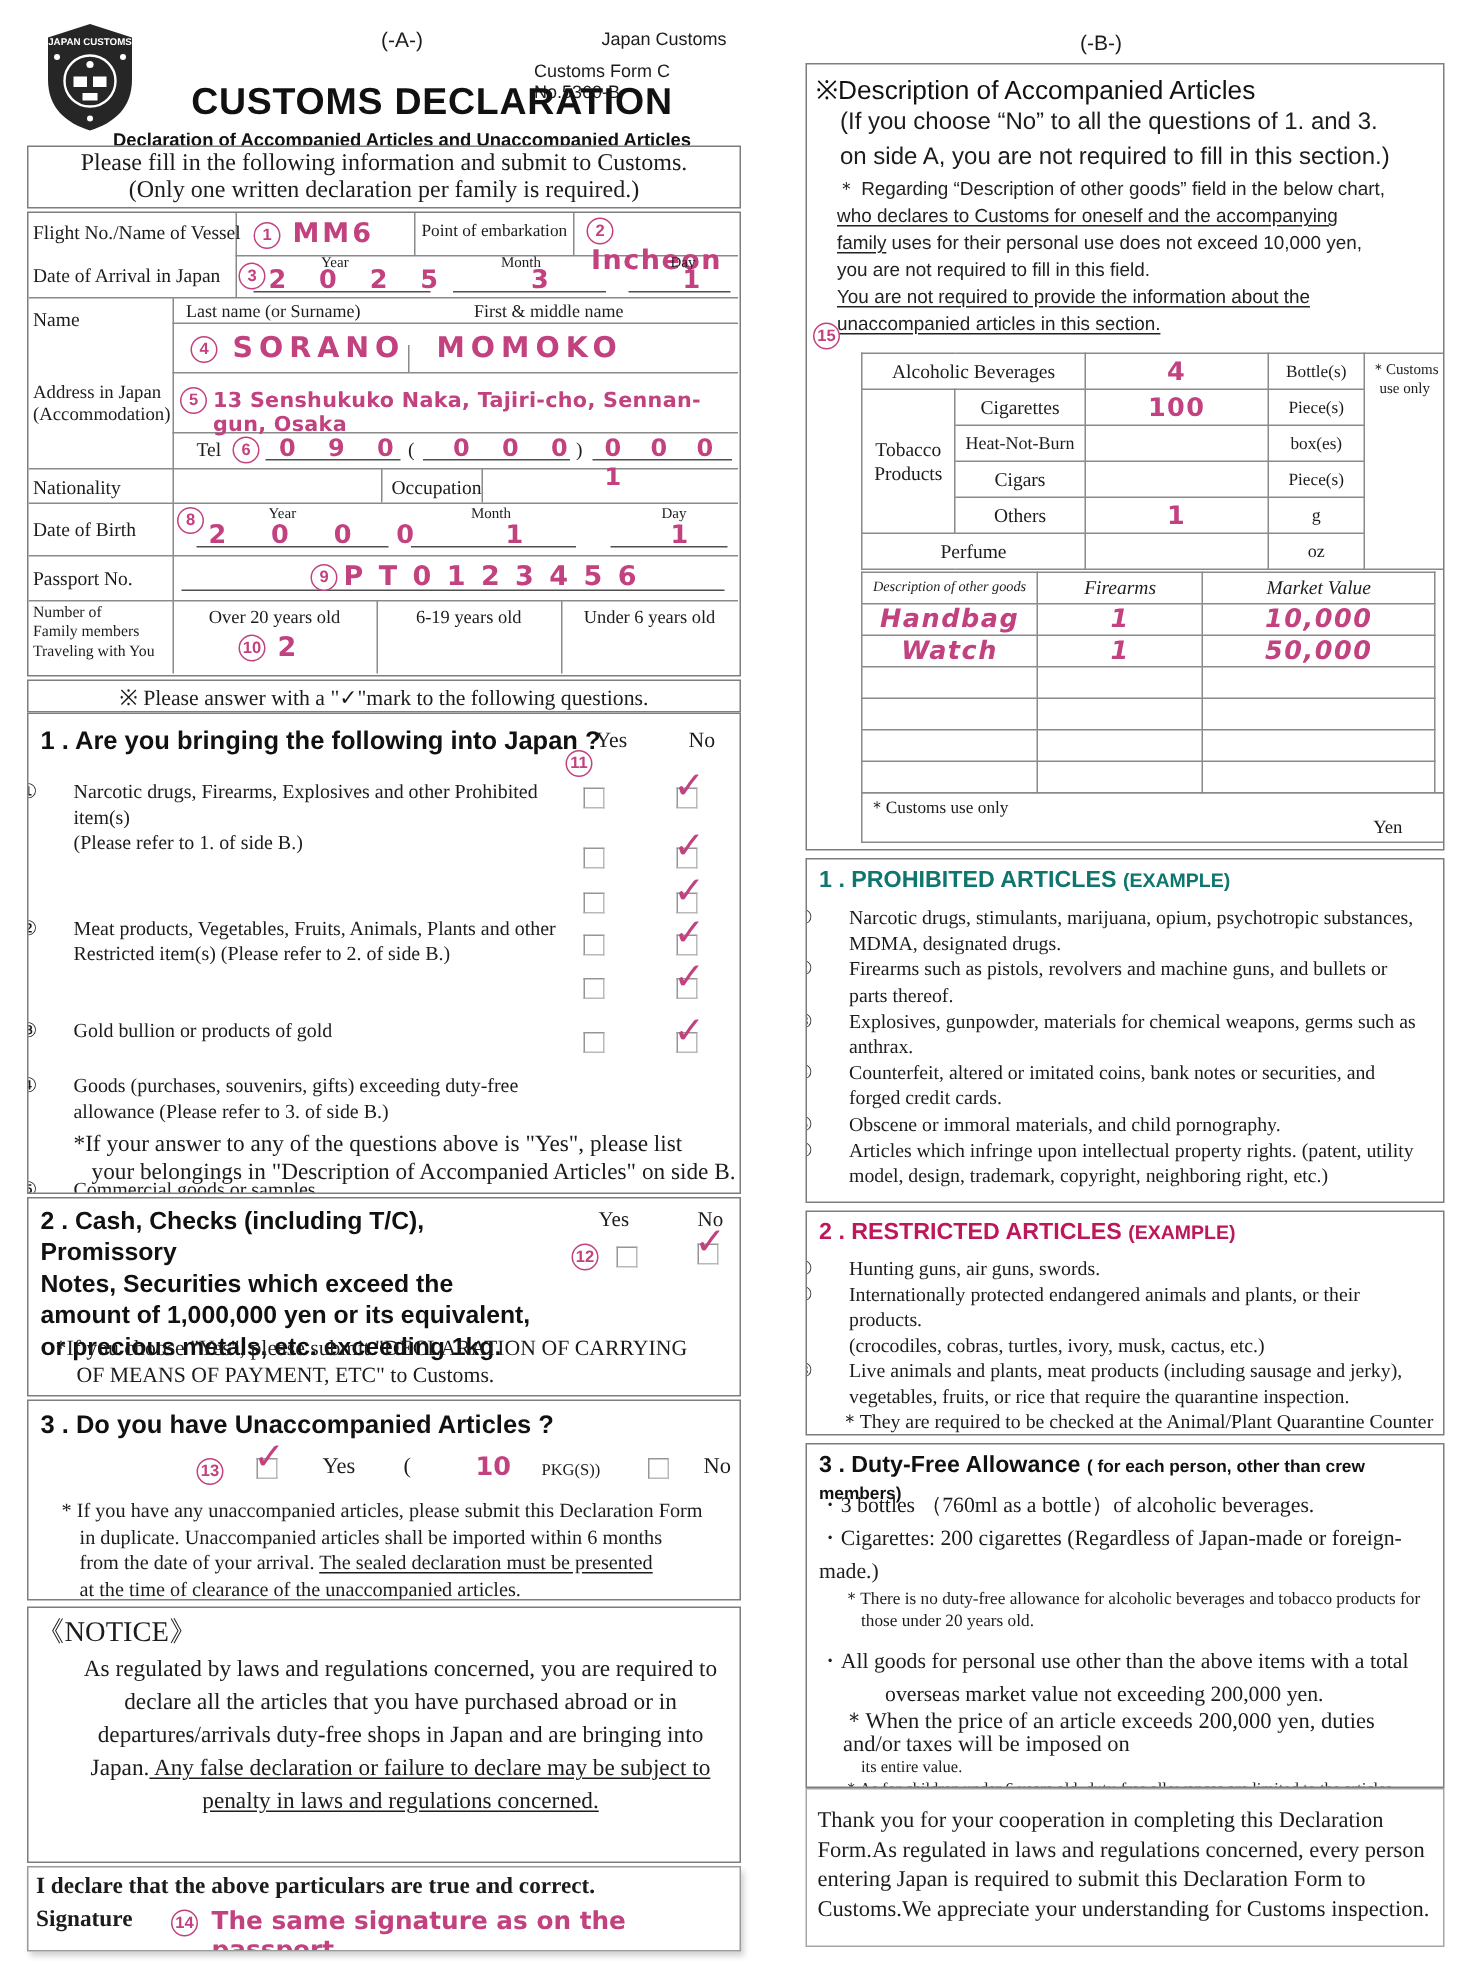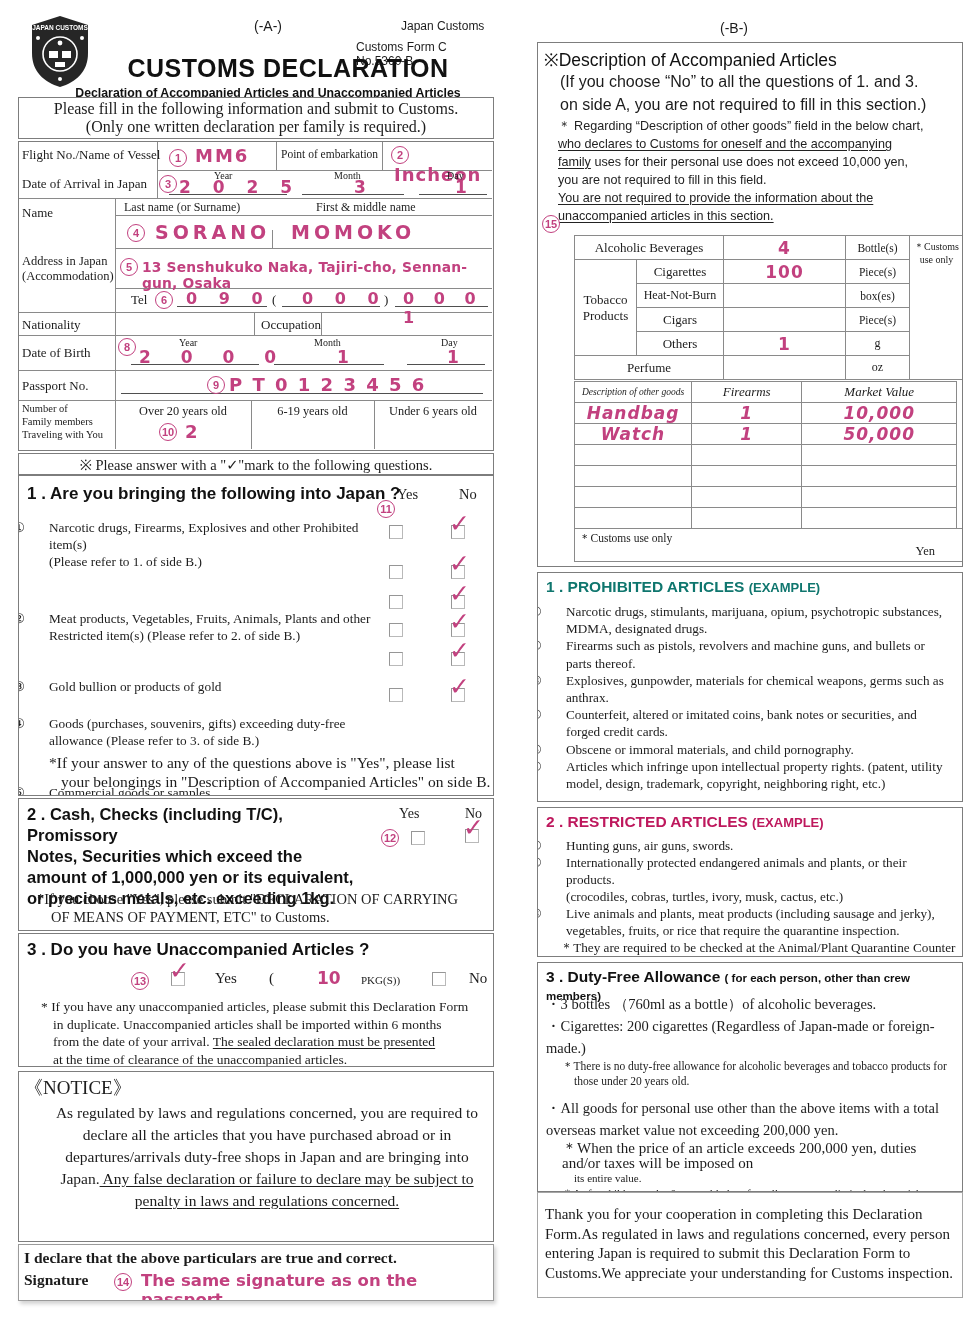--- a/index.html
+++ b/index.html
@@ -458,21 +458,21 @@
   <div class="box" style="left:0;top:962px;width:426px;height:230px;">
     <div class="abs sans" style="left:8px;top:5px;font-size:15.5px;font-weight:bold;color:#111;">
       <span>3 . Duty-Free Allowance </span><span style="font-size:11.5px;">( for each person, other than crew members)</span>
     </div>
     <div class="abs" style="left:8px;top:30px;width:412px;">
       <div style="font-size:14.5px;line-height:22px;">・3 bottles （760ml as a bottle）of alcoholic beverages.</div>
       <div style="font-size:14.5px;line-height:22px;">・Cigarettes: 200 cigarettes (Regardless of  Japan-made or foreign-made.)</div>
       <div style="font-size:11.5px;line-height:15px;padding-left:16px;">＊There is no duty-free allowance for alcoholic beverages and tobacco products for</div>
       <div style="font-size:11.5px;line-height:15px;padding-left:28px;">those under 20 years old.</div>
       <div style="font-size:14.5px;line-height:22px;margin-top:8px;">・All goods for personal use other than the above items with a total</div>
-      <div style="font-size:14.5px;line-height:22px;">overseas market value not exceeding 200,000 yen.</div>
+      <div style="font-size:14.5px;line-height:22px;margin-left:44px;">overseas market value not exceeding 200,000 yen.</div>
       <div style="font-size:15px;line-height:15px;padding-left:16px;">＊When the price of an article exceeds 200,000 yen, duties and/or taxes will be imposed on</div>
       <div style="font-size:11px;line-height:15px;padding-left:28px;">its entire value.</div>
       <div style="font-size:11px;line-height:15px;padding-left:16px;">＊As for children under 6 years old, duty-free allowances are limited to the articles owned</div>
 
     </div>
   </div>
 
   <div class="box" style="left:0;top:1192px;width:426px;height:106px;border-color:#a5a5a5;">
     <div class="abs" style="left:7px;top:12px;width:410px;font-size:15px;line-height:19.5px;">
       <div>Thank you for your cooperation in completing this Declaration</div>

